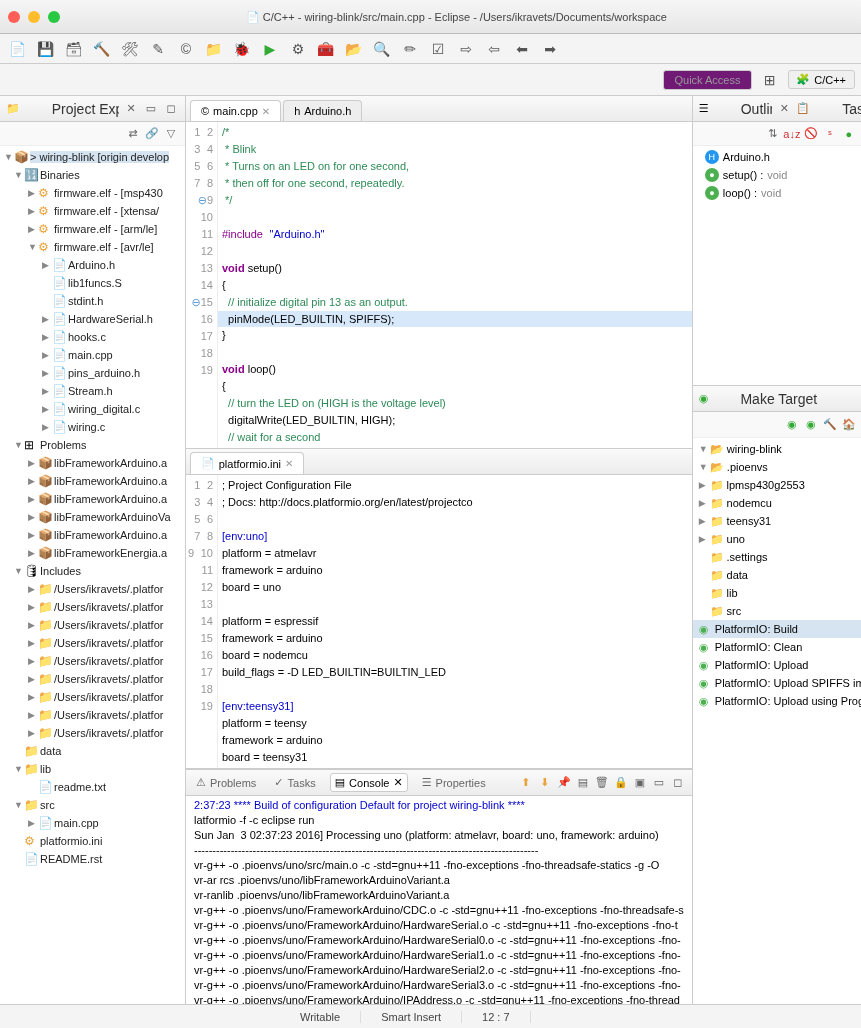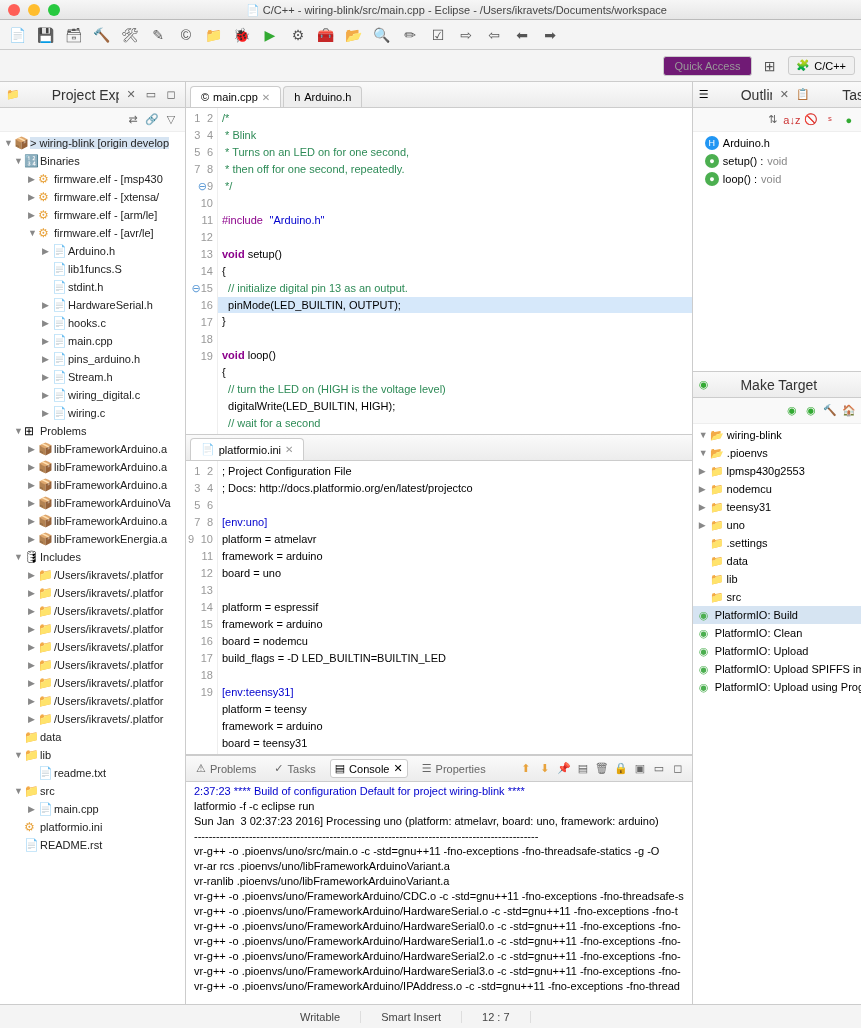--- a/index.html
+++ b/index.html
@@ -1,18 +1,18 @@
 <!DOCTYPE html>
 <html><head>
 <meta charset="utf-8">
 <style>
 * { box-sizing: border-box; margin: 0; padding: 0; font-family: "Lucida Grande", Arial, sans-serif; font-size: 11px; }
 body { background: #eeeeee; width: 861px; height: 1028px; display: flex; flex-direction: column; overflow: hidden; }
 
-.titlebar { height: 20px; background: linear-gradient(#f6f6f6,#e6e6e6); display: flex; align-items: center; padding: 0 8px; border-bottom: 1px solid #bbb; }
+.titlebar { height: 34px; background: linear-gradient(#f6f6f6,#e6e6e6); display: flex; align-items: center; padding: 0 8px; border-bottom: 1px solid #bbb; }
 .traffic { display: flex; gap: 8px; }
 .tl { width: 12px; height: 12px; border-radius: 50%; }
 .tl.r { background: #ff5f57; } .tl.y { background: #ffbd2e; } .tl.g { background: #28c940; }
 .title { flex: 1; text-align: center; color: #444; font-size: 12px; }
 
 .toolbar { height: 30px; background: #f4f4f4; border-bottom: 1px solid #ccc; display: flex; align-items: center; padding: 0 6px; gap: 4px; overflow: hidden; }
 .tbtn { width: 24px; height: 24px; display: flex; align-items: center; justify-content: center; font-size: 14px; color: #555; border-radius: 3px; }
 
 .perspective-bar { height: 32px; background: #f4f4f4; border-bottom: 1px solid #ccc; display: flex; align-items: center; justify-content: flex-end; padding: 0 6px; gap: 6px; }
 .qa { border: 1px solid #ccc; padding: 3px 10px; color: #999; background: #701a75; border-radius: 3px; }
@@ -380,21 +380,21 @@
 <span class="c-com"> * Blink</span>
 <span class="c-com"> * Turns on an LED on for one second,</span>
 <span class="c-com"> * then off for one second, repeatedly.</span>
 <span class="c-com"> */</span>
 <span></span>
 <span class="c-dir">#include</span> <span class="c-str">"Arduino.h"</span>
 <span></span>
 <span class="c-kw">void</span><span> setup()</span>
 <span>{</span>
 <span class="c-com">  // initialize digital pin 13 as an output.</span>
-<span class="code-hl">  pinMode(LED_BUILTIN, OUTPUT);</span><span>}</span>
+<span class="code-hl">  pinMode(LED_BUILTIN, SPIFFS);</span><span>}</span>
 <span></span>
 <span class="c-kw">void</span><span> loop()</span>
 <span>{</span>
 <span class="c-com">  // turn the LED on (HIGH is the voltage level)</span>
 <span>  digitalWrite(LED_BUILTIN, HIGH);</span>
 <span class="c-com">  // wait for a second</span></div>
         </div>
       </div>
 
       <div class="editor-split">

